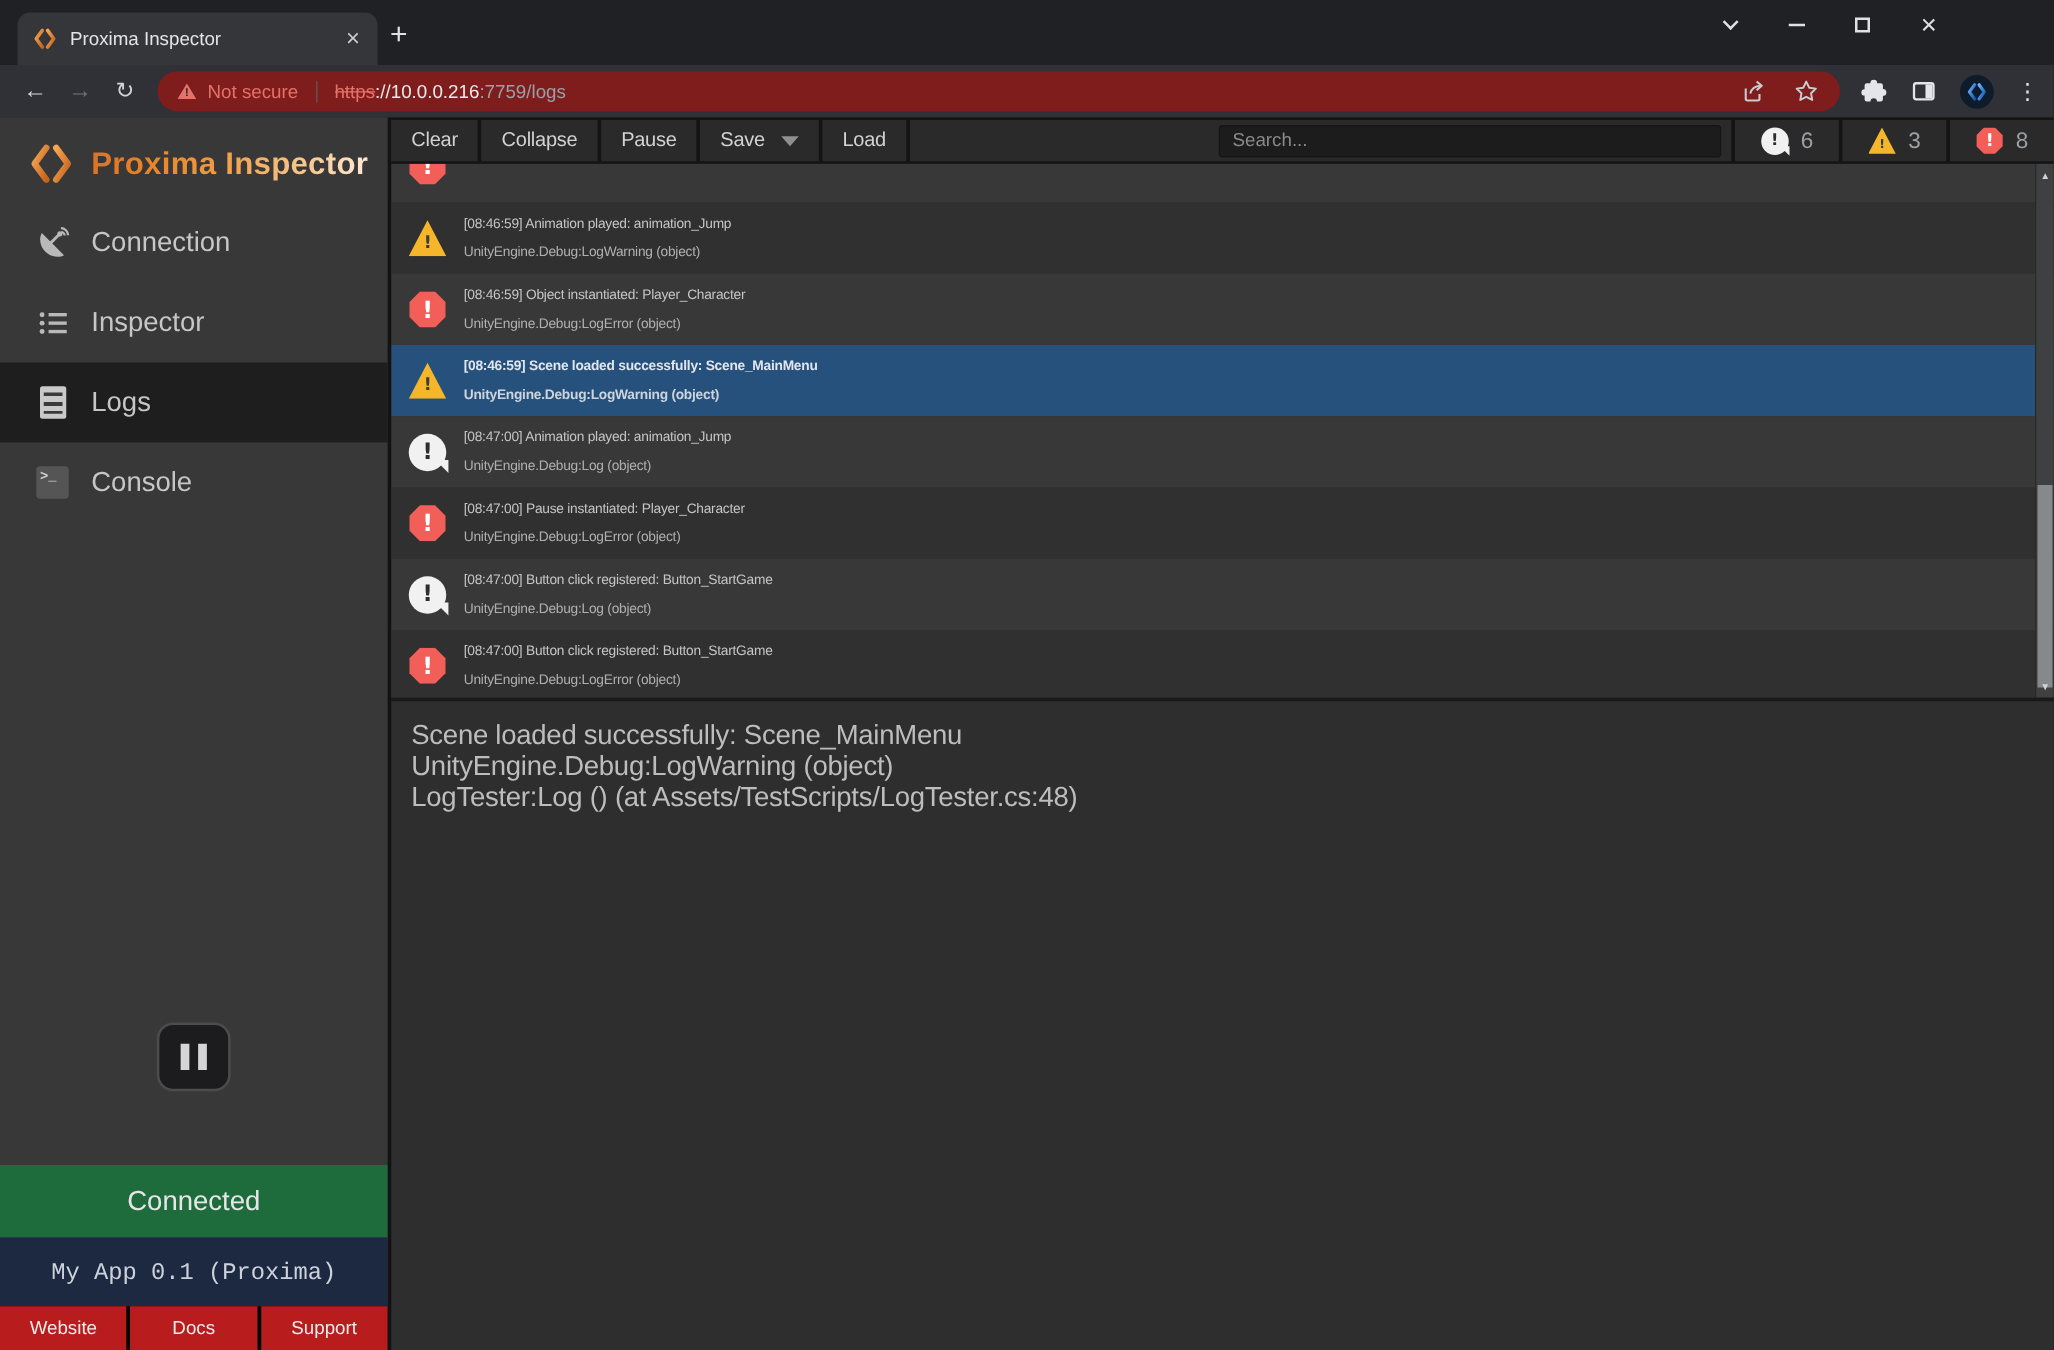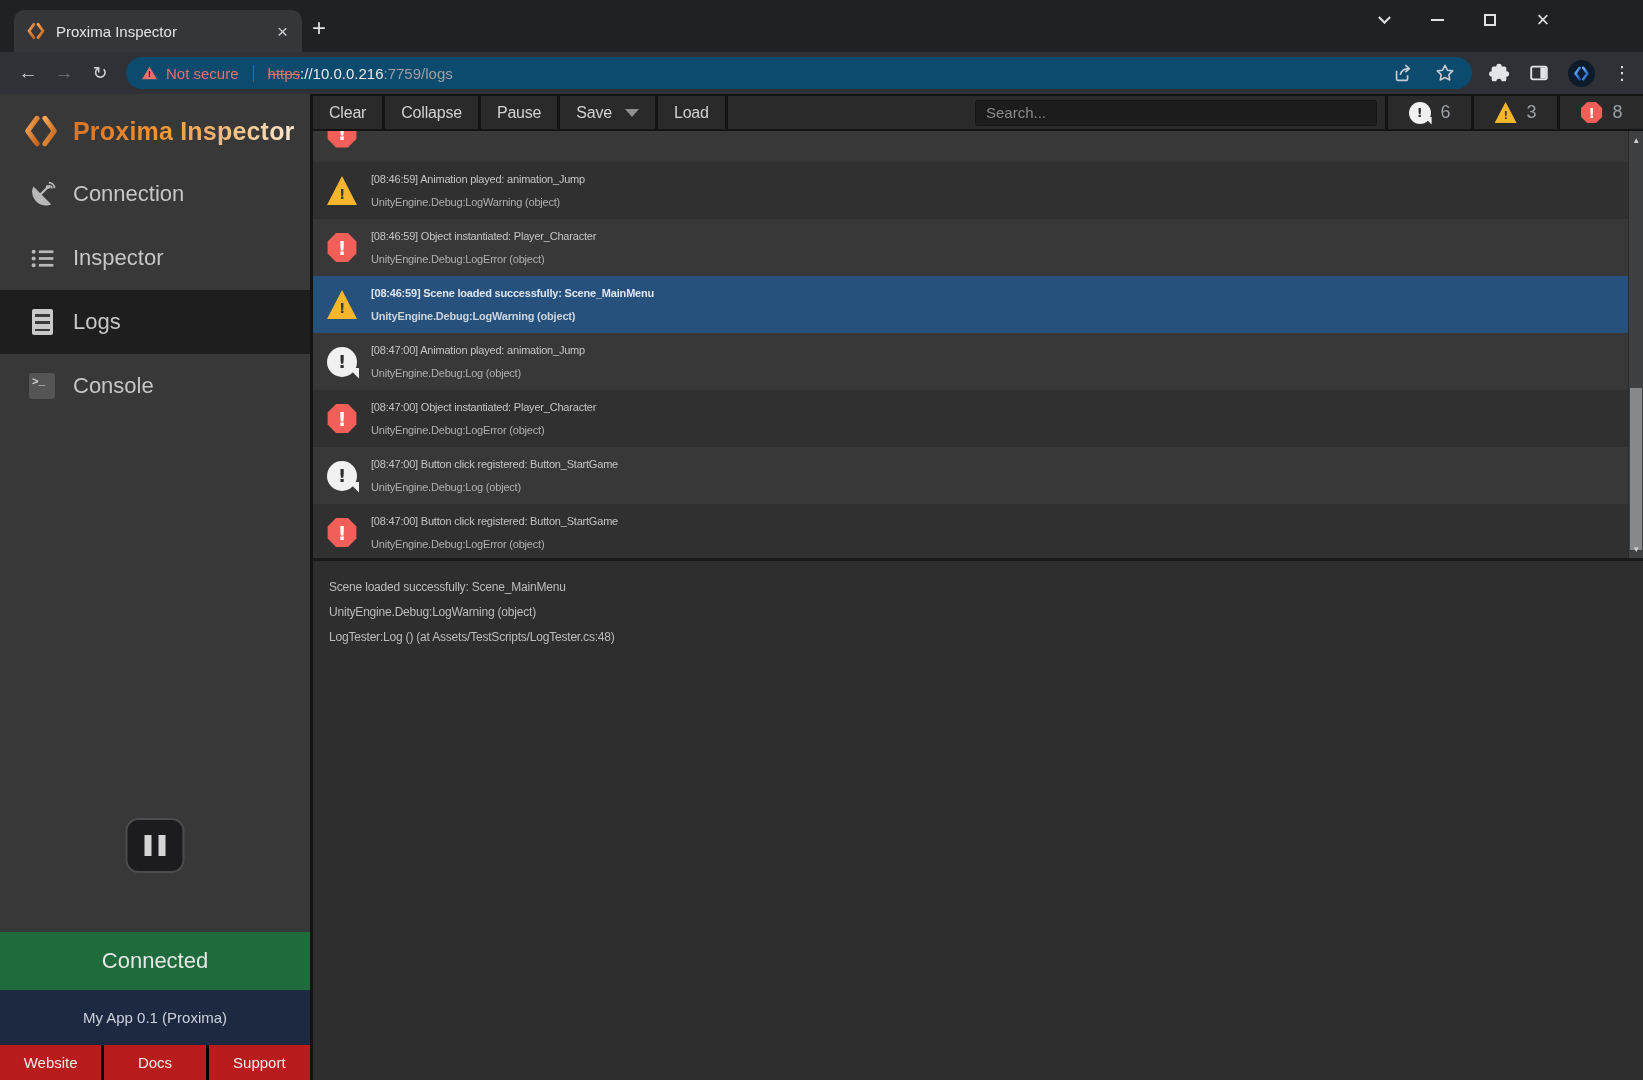--- a/index.html
+++ b/index.html
@@ -32,21 +32,21 @@
   .closew::before { content:"×"; }
 
   
   .addressbar { height:42px; background:#303136; display:flex; align-items:center; padding:0 10px; }
   .navbtn { width:36px; text-align:center; font-size:19px; color:#cfd2d6; }
   .icon-back::before { content:"←"; }
   .icon-forward::before { content:"→"; }
   .icon-forward { color:#70757a; }
   .icon-reload::before { content:"↻"; font-size:18px; }
   .omnibox {
-    flex:1; height:32px; margin:0 10px 0 8px; background:#0c4a6e; border-radius:16px;
+    flex:1; height:32px; margin:0 10px 0 8px; background:#7f1d1d; border-radius:16px;
     display:flex; align-items:center; padding:0 16px; gap:9px; min-width:0;
   }
   .warn-tri {
     width:15px; height:13px; background:#e5726a; position:relative; flex:none;
     clip-path:polygon(50% 2%,100% 98%,0% 98%);
   }
   .warn-tri::after { content:"!"; position:absolute; inset:0; display:flex; align-items:flex-end; justify-content:center;
     color:#242528; font-size:9px; font-weight:bold; padding-bottom:1px; }
   .notsecure { color:#e5726a; font-size:15px; white-space:nowrap; }
   .om-div { width:1px; height:17px; background:#5a5e63; margin:0 5px; }
@@ -82,21 +82,21 @@
   .console-icon::before { content:">_"; }
   .pause-btn {
     position:absolute; top:724px; left:50%; transform:translateX(-50%);
     width:59px; height:55px; background:#1c1c1e; border:2px solid #4c4c4c; border-radius:13px;
     display:flex; align-items:center; justify-content:center; gap:7px;
   }
   .pause-btn span { width:7px; height:21px; background:#d5d5d5; }
   .status-connected { position:absolute; top:838px; left:0; right:0; height:58px; background:#1e6b3c;
     display:flex; align-items:center; justify-content:center; font-size:22px; color:#e6e6e6; }
   .status-app { position:absolute; top:896px; left:0; right:0; height:55px; background:#1d2941;
-    display:flex; align-items:center; justify-content:center; font-size:15px; color:#ccd2dc; }
+    display:flex; align-items:center; justify-content:center; font-size:19px; color:#ccd2dc;font-family:Liberation Mono, monospace; }
   .side-footer { position:absolute; top:951px; left:0; right:0; height:35px; background:#000;
     display:flex; gap:3px; }
   .side-footer a { flex:1; background:#b91c1c; color:#ececec; font-size:15px; text-decoration:none;
     display:flex; align-items:center; justify-content:center; }
 
   
   .main { flex:1; background:#2e2e2e; border-left:3px solid #131313; display:flex; flex-direction:column; min-width:0; }
   .toolbar { height:37px; background:#2a2a2a; border-top:2px solid #141414; border-bottom:2px solid #141414;
     display:flex; align-items:stretch; letter-spacing:-0.2px; }
   .tb-btn { display:flex; align-items:center; padding:16px 16px; font-size:16px; color:#d2d2d2;
@@ -148,21 +148,21 @@
   
   .vscroll { position:absolute; top:0; right:0; width:15px; height:100%; background:#3e4041; border-left:1px solid #2a2a2a; }
   .vs-up, .vs-down { position:absolute; left:0; right:0; height:14px; display:flex; align-items:center; justify-content:center;
     font-size:8px; color:#cfd2d4; }
   .vs-up { top:2px; } .vs-up::before { content:"▲"; }
   .vs-down { bottom:2px; } .vs-down::before { content:"▼"; }
   .vs-thumb { position:absolute; left:1px; right:1px; top:257px; height:162px; background:#85898b; }
 
   
   .detail { flex:1; padding:14px 16px; letter-spacing:-0.2px; }
-  .detail div { font-size:12px; line-height:25px; color:#bdbdbd; white-space:nowrap; }
+  .detail div { font-size:22px; line-height:25px; color:#bdbdbd; white-space:nowrap; }
 
   svg { display:block; }
 </style>
 </head>
 <body>
 
 <svg width="0" height="0" style="position:absolute">
   <defs>
     <linearGradient id="gOrange" x1="0" y1="0" x2="1" y2="1">
       <stop offset="0" stop-color="#f6a552"></stop>
@@ -392,21 +392,21 @@
           <span class="badge" data-type="info"></span>
           <div class="log-lines">
             <div class="line1">[08:47:00] Animation played: animation_Jump</div>
             <div class="line2">UnityEngine.Debug:Log (object)</div>
           </div>
         </div>
 
         <div class="log-row" data-selected="false">
           <span class="badge" data-type="error"></span>
           <div class="log-lines">
-            <div class="line1">[08:47:00] Object instantiated: Player_Character</div>
+            <div class="line1">[08:47:00] Pause instantiated: Player_Character</div>
             <div class="line2">UnityEngine.Debug:LogError (object)</div>
           </div>
         </div>
 
         <div class="log-row" data-selected="false">
           <span class="badge" data-type="info"></span>
           <div class="log-lines">
             <div class="line1">[08:47:00] Button click registered: Button_StartGame</div>
             <div class="line2">UnityEngine.Debug:Log (object)</div>
           </div>

